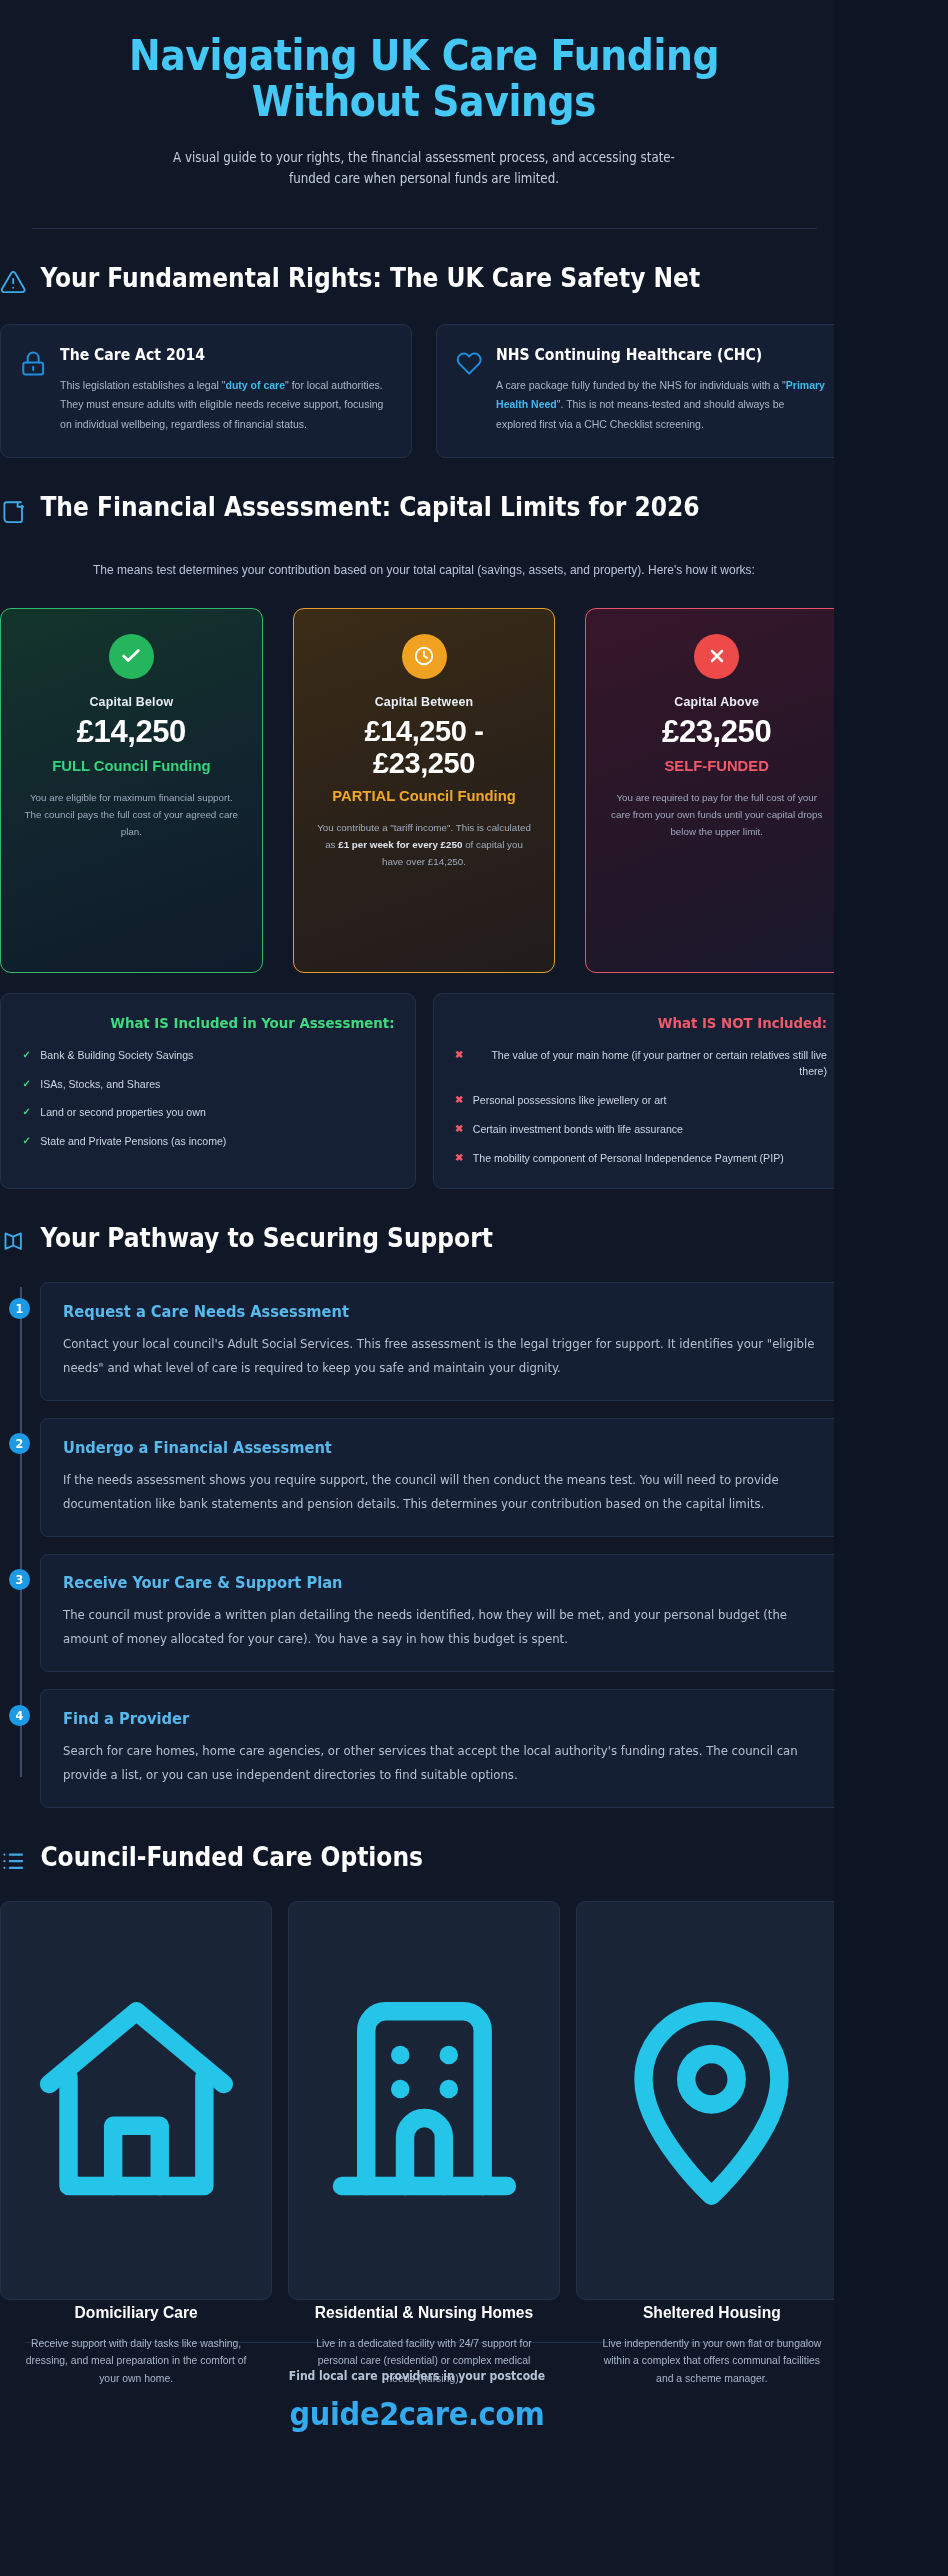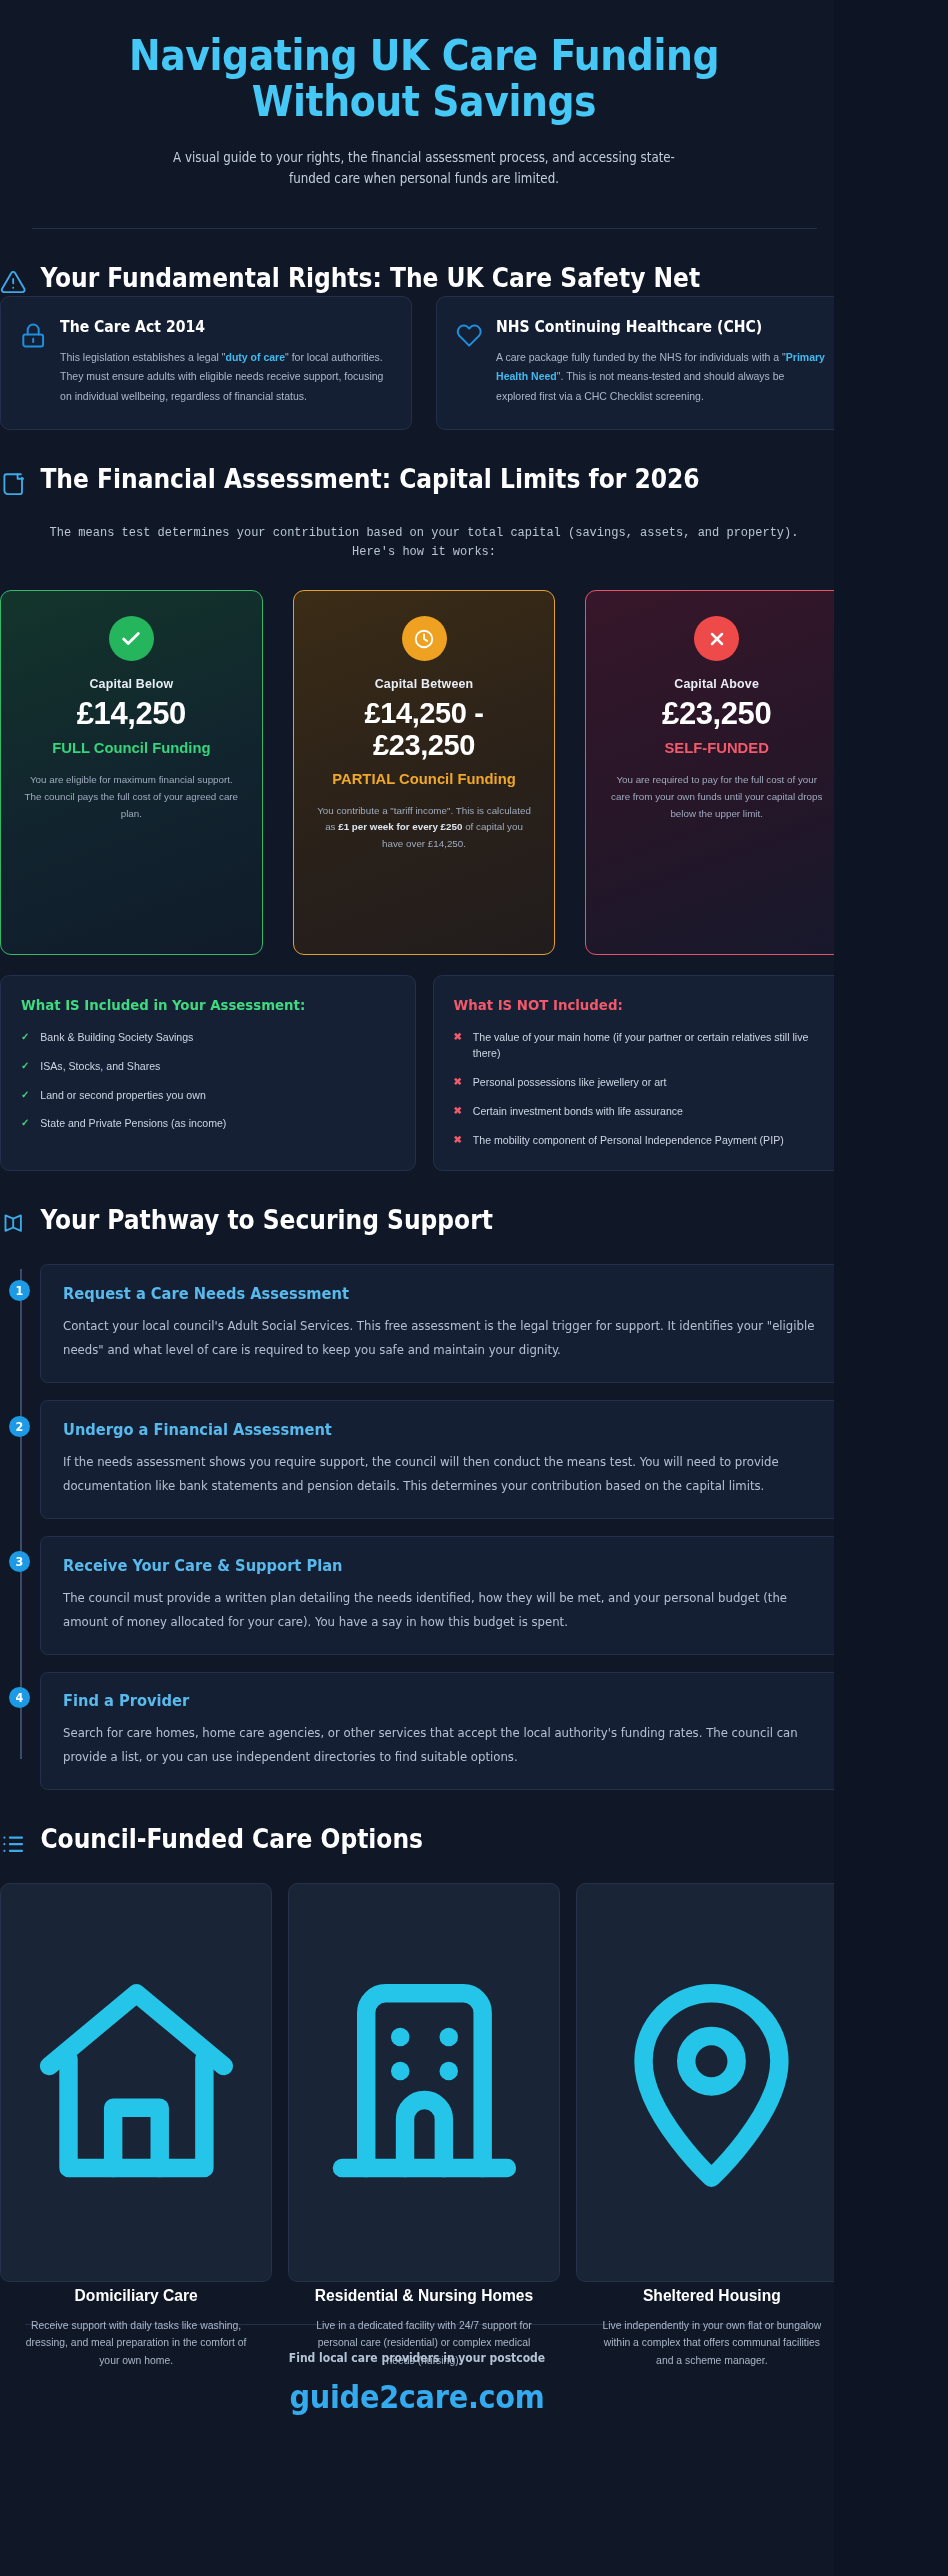--- a/index.html
+++ b/index.html
@@ -66,33 +66,34 @@
   }
   .sec-head h2 {
     font-family: "DejaVu Sans Condensed", "Liberation Sans Narrow", "Liberation Sans", sans-serif;
     font-size: 26px;
     line-height: 1.22;
     font-weight: 700;
     color: #ffffff;
     max-width: 700px;
   }
   .sec-sub {
-    margin: 27px auto 0;
+    margin: 36px auto 0;
     text-align: center;
     font-size: 12px;
     line-height: 1.6;
     color: #b9c5d6;
     max-width: 778px;
-    font-family: Liberation Mono, monospace;
+    font-family: Liberation Sans, sans-serif;
   }
 
   
   .rights {
     display: flex;
     gap: 24px;
+    margin-top: 28px;
     align-items: stretch;
   }
   .right-card {
     flex: 1 1 0;
     background: #151f33;
     border: 0.8px solid #22304c;
     border-radius: 9.3px;
     padding: 20px 22px 23px 18.7px;
     display: flex;
     gap: 14px;
@@ -188,20 +189,21 @@
     padding: 0 3.1px;
   }
   .cap .desc b { color: #dde5ef; font-weight: 700; }
 
   
   .incl {
     display: flex;
     gap: 17px;
     margin-top: 20px;
     align-items: stretch;
+    text-align: right;
   }
   .incl-card {
     flex: 1 1 0;
     background: #162034;
     border: 0.8px solid #22304c;
     border-radius: 9.3px;
     padding: 18.7px 20px 22px;
   }
   .incl-card h4 {
     font-family: "DejaVu Sans Condensed", "Liberation Sans Narrow", "Liberation Sans", sans-serif;

